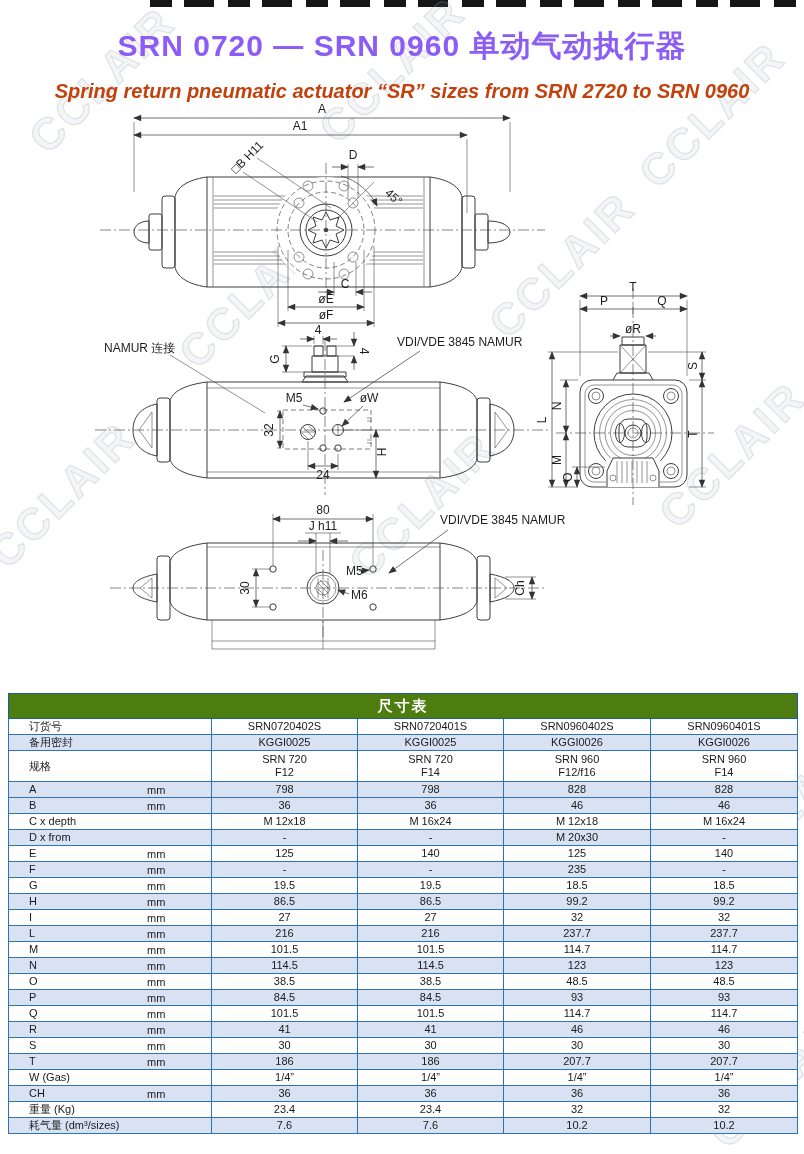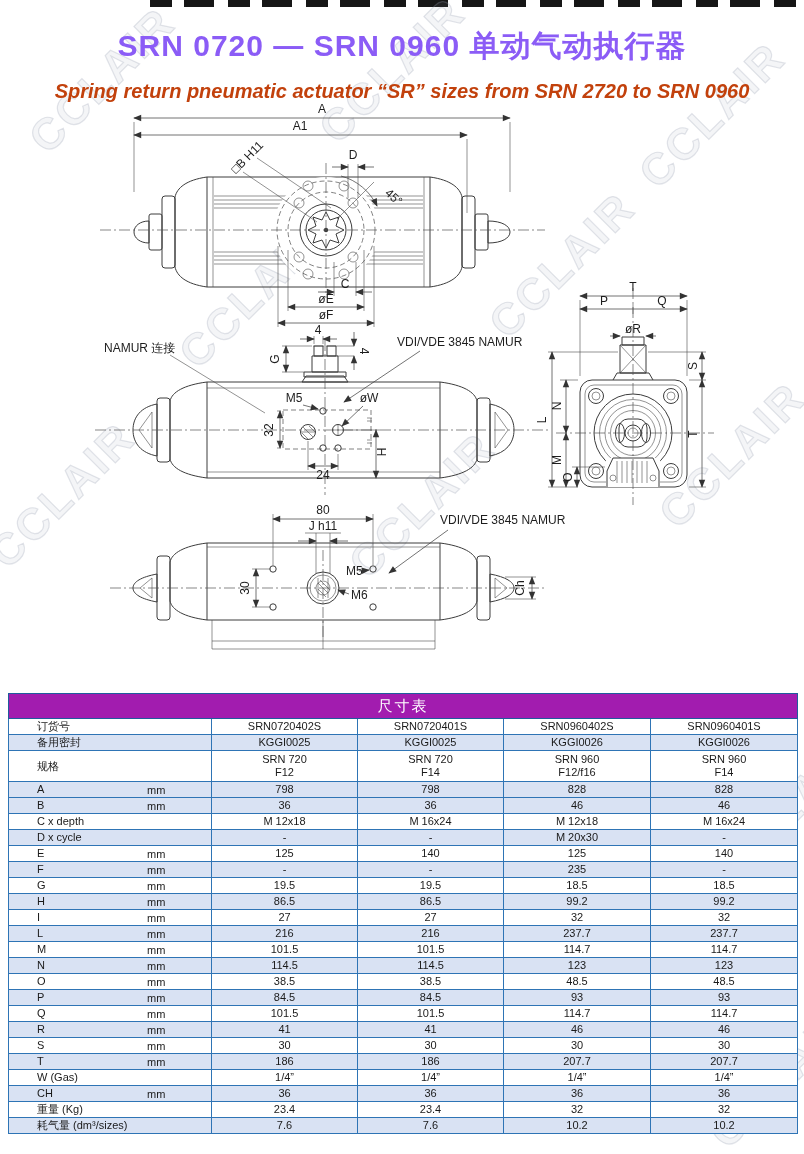--- a/index.html
+++ b/index.html
@@ -25,23 +25,23 @@
   svg .dim{fill:none;stroke:#444;stroke-width:0.75;}
   svg .mask{fill:#fff;stroke:none;}
   svg text{font-family:"Liberation Sans","DejaVu Sans",sans-serif;font-size:12px;fill:#1d1d1d;text-anchor:middle;}
   svg text.ds{text-anchor:start;}
   svg .fillgray{fill:#3c3c3c;stroke:none;}
   
   table.dim-table{position:absolute;left:8px;top:693px;width:789px;border-collapse:collapse;
       table-layout:fixed;font-size:11px;color:#1a1a1a;}
   table.dim-table td{border:1px solid #2e74b5;height:15px;padding:0 3px;text-align:center;
       line-height:1.15;vertical-align:middle;background:#fff;overflow:hidden;}
-  table.dim-table td.bar{background:#a21caf;color:#fff;font-size:15px;font-weight:normal;
+  table.dim-table td.bar{background:#4d7c0f;color:#fff;font-size:15px;font-weight:bold;
       height:24px;border:1px solid #1f5c9c;letter-spacing:2px;}
-  table.dim-table td.lbl{text-align:left;padding-left:28px;position:relative;}
+  table.dim-table td.lbl{text-align:left;padding-left:20px;position:relative;}
   table.dim-table td.lbl .unit{position:absolute;left:138px;top:50%;transform:translateY(-50%);}
   table.dim-table tr.alt td{background:#d9e2f3;}
   table.dim-table tr.spec td{height:30px;font-weight:normal;}
   table.dim-table tr.spec td.lbl{font-weight:normal;}
 </style>
 </head>
 <body>
 
 <div class="sheet">
 
@@ -368,21 +368,21 @@
           <td>46</td>
         </tr>
       <tr>
           <td class="lbl"><span>C x depth</span><span class="unit"></span></td>
           <td>M 12x18</td>
           <td>M 16x24</td>
           <td>M 12x18</td>
           <td>M 16x24</td>
         </tr>
       <tr class="alt">
-          <td class="lbl"><span>D x cycle</span><span class="unit"></span></td>
+          <td class="lbl"><span>D x from</span><span class="unit"></span></td>
           <td>-</td>
           <td>-</td>
           <td>M 20x30</td>
           <td>-</td>
         </tr>
       <tr>
           <td class="lbl"><span>E</span><span class="unit">mm</span></td>
           <td>125</td>
           <td>140</td>
           <td>125</td>

